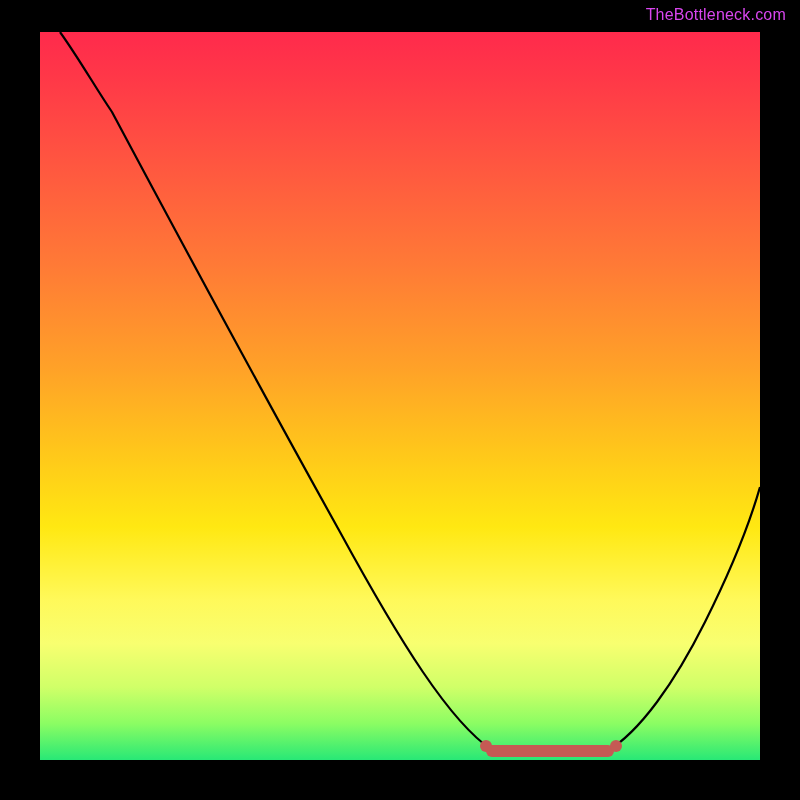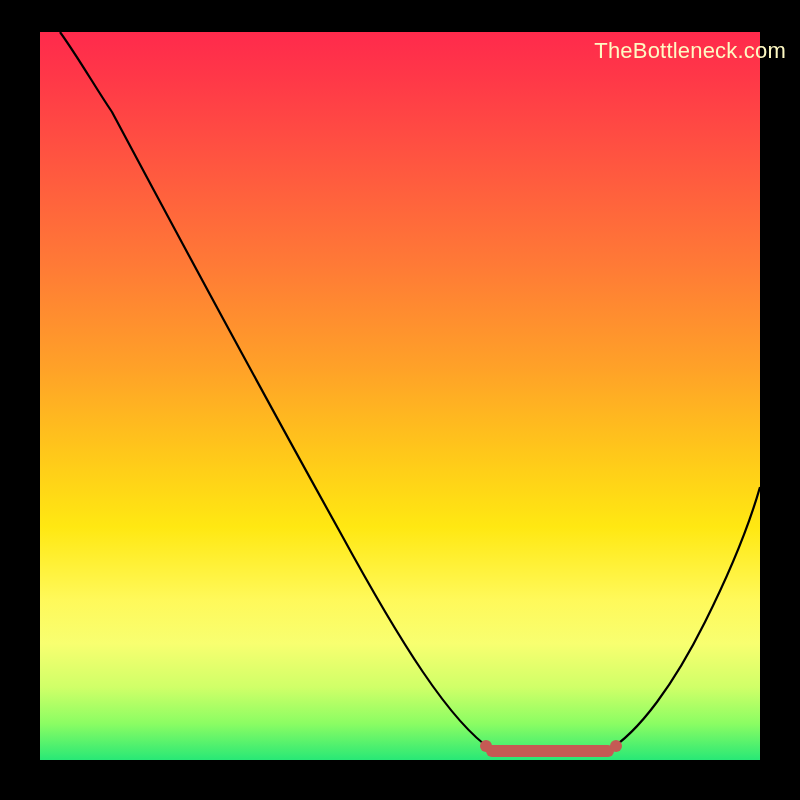--- a/index.html
+++ b/index.html
@@ -7,26 +7,25 @@
     width: 800px;
     height: 800px;
     background: #000;
     position: relative;
     font-family: Arial, sans-serif;
   }
   .watermark {
     position: absolute;
     top: 6px;
     right: 14px;
-    color: #fef9c3;
-    font-size: 22px;
+    color: #d946ef;
+    font-size: 16px;
     font-weight: 500;
     z-index: 10;
     letter-spacing: 0.2px;
-    margin-top: 32px;
   }
   .plot-area {
     position: absolute;
     left: 40px;
     top: 32px;
     width: 720px;
     height: 728px;
     background: linear-gradient(to bottom,
       #ff2a4c 0%,
       #ff3748 6%,

